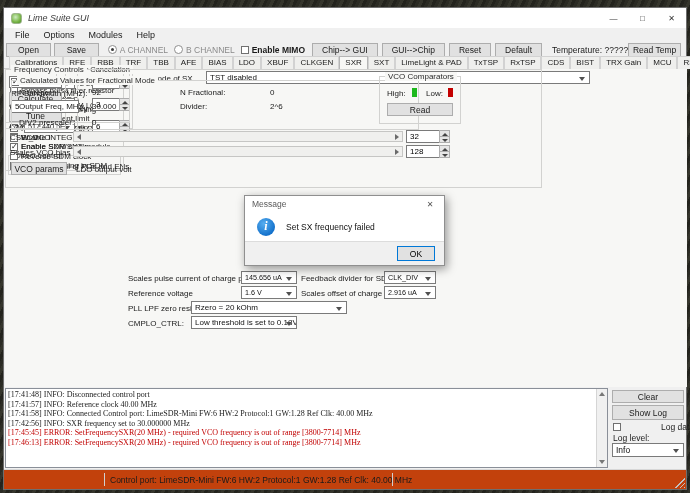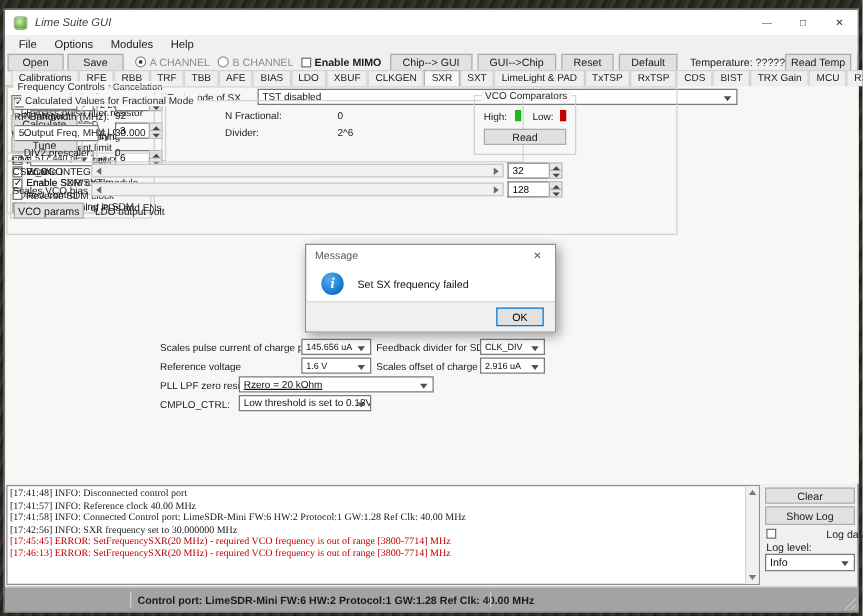--- a/index.html
+++ b/index.html
@@ -97,21 +97,21 @@
   .logline[data-level="error"] { color:#c00000; }
   .logscroll { position:absolute; right:0; top:0; bottom:0; width:11px; background:#f0f0f0; border-left:1px solid #d5d5d5; }
   .logscroll::before { content:""; position:absolute; top:3px; left:2px; border-left:3px solid transparent; border-right:3px solid transparent; border-bottom:4px solid #777; }
   .logscroll::after { content:""; position:absolute; bottom:3px; left:2px; border-left:3px solid transparent; border-right:3px solid transparent; border-top:4px solid #777; }
   .clearbtn { position:absolute; left:608px; top:382px; width:72px; height:13px; }
   .showlogbtn { position:absolute; left:608px; top:397px; width:72px; height:15px; }
   .logdata { position:absolute; left:609px; top:414px; font-size:8.5px;gap:37px; }
   .loglevel-lbl { position:absolute; left:609px; top:425px; font-size:8.5px; color:#1a1a1a; }
   .loglevel-combo { left:608px; top:435px; width:72px; height:14px; }
   
-  .statusbar { position:absolute; left:0; right:0; top:461px; height:20px; background:#a3a3a3; border-top:1px solid #d7d7d7;font-weight:bold; }
+  .statusbar { position:absolute; left:0; right:0; top:461px; height:20px; background:#c2410c; border-top:1px solid #d7d7d7; }
   .sb-divider { position:absolute; top:3px; bottom:3px; width:1px; background:#d0d0d0; }
   .sb-text { position:absolute; left:106px; top:5px; font-size:8.5px; color:#1a1a1a; white-space:nowrap; }
   .sb-grip { position:absolute; right:1px; bottom:1px; width:10px; height:10px; background:linear-gradient(135deg, transparent 0 50%, #c0c0c0 50% 58%, transparent 58% 72%, #c0c0c0 72% 80%, transparent 80% 92%, #c0c0c0 92%); }
 </style>
 </head>
 <body>
 
 <div class="window">
 
   <div class="titlebar">
@@ -456,21 +456,21 @@
     <span class="lbl" style="left:123px; top:220px;">Reference voltage</span>
     <div class="combo" style="left:236px; top:217px; width:56px; height:13px; font-size:7.2px;">
         <span>1.6 V</span>
       </div>
     <span class="lbl" style="left:296px; top:220px;">Scales offset of charge pump</span>
     <div class="combo" style="left:379px; top:217px; width:52px; height:13px; font-size:7.2px;">
         <span>2.916 uA</span>
       </div>
 
     <span class="lbl" style="left:123px; top:235px;">PLL LPF zero resistor:</span>
-    <div class="combo" style="left:186px; top:232px; width:156px; height:13px;text-decoration:underline;">
+    <div class="combo" style="left:186px; top:232px; width:156px; height:13px;">
         <span>Rzero = 20 kOhm</span>
       </div>
 
     <span class="lbl" style="left:123px; top:250px;">CMPLO_CTRL:</span>
     <div class="combo" style="left:186px; top:247px; width:106px; height:13px;">
         <span>Low threshold is set to 0.18V</span>
       </div>
   </div>
 
   <div class="dialog">

